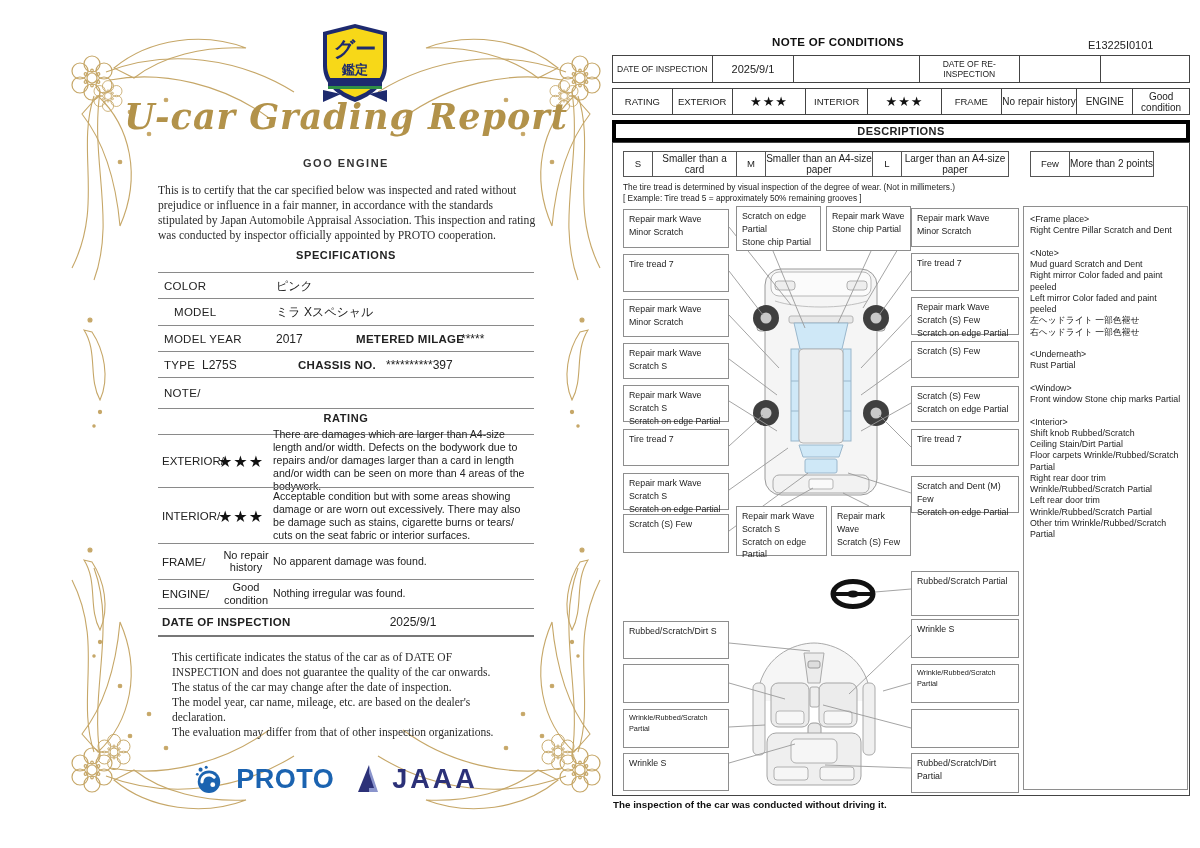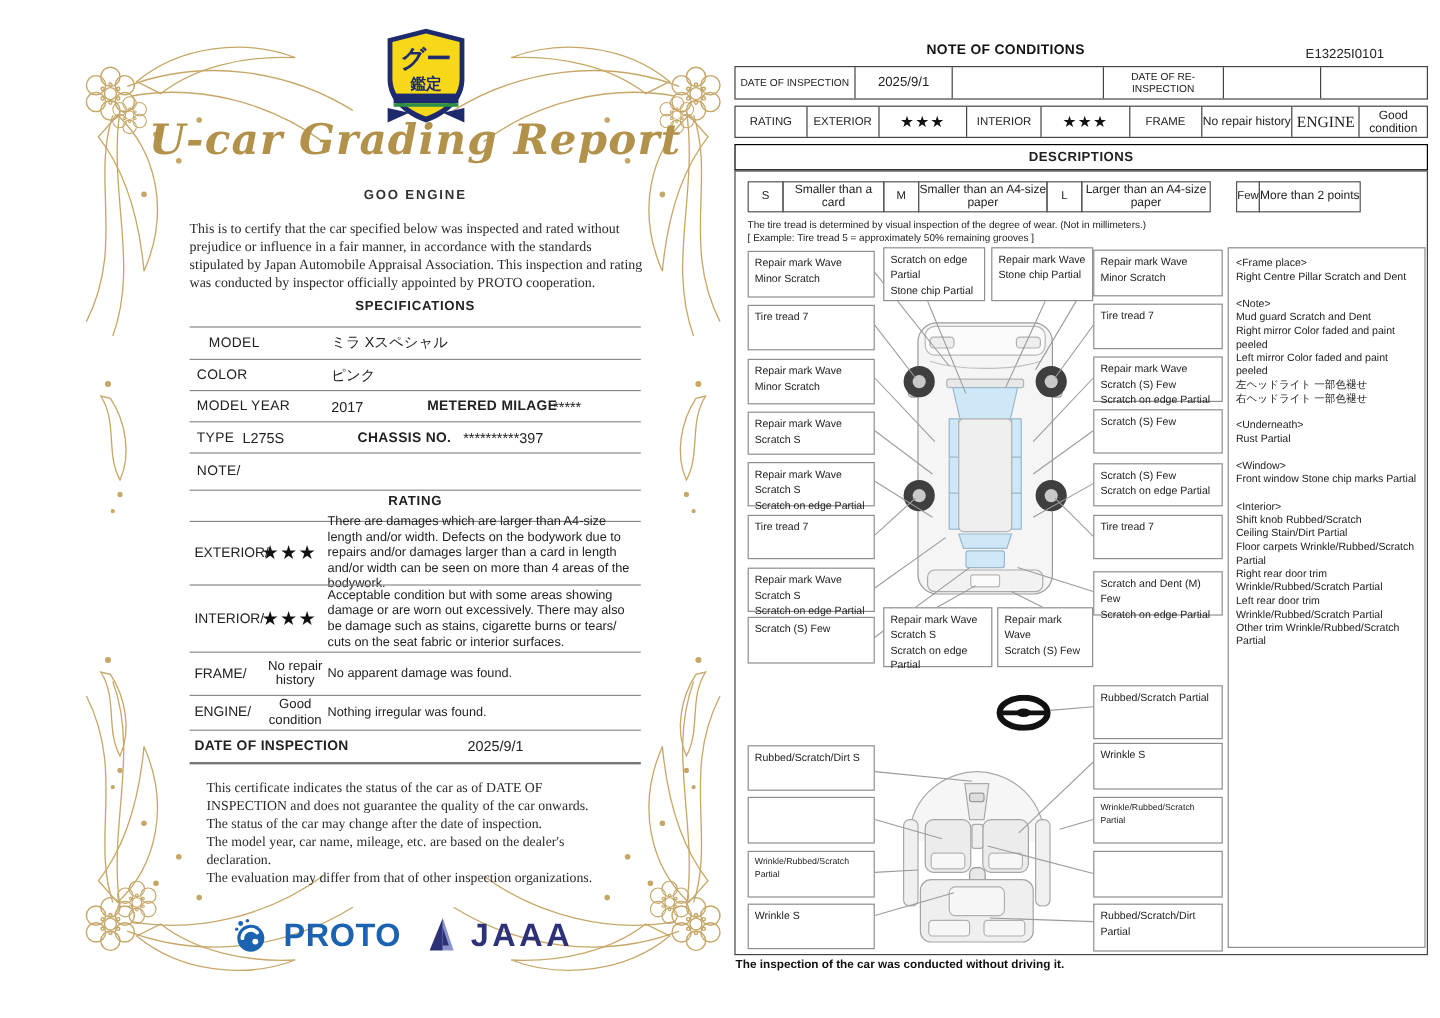--- a/index.html
+++ b/index.html
@@ -31,21 +31,21 @@
   
   .rp-title{position:absolute;left:612px;top:36px;width:452px;text-align:center;font-size:11.5px;font-weight:bold;color:#111;letter-spacing:.3px;}
   .rp-code{position:absolute;left:1088px;top:39px;font-size:11px;color:#222;}
   .flex-table{position:absolute;display:flex;border:1px solid #444;box-sizing:border-box;background:#fff;}
   .fcell{border-right:1px solid #444;box-sizing:border-box;display:flex;align-items:center;justify-content:center;text-align:center;height:100%;}
   .fcell:last-child{border-right:none;}
   .fc-sm{font-size:8.5px;line-height:1.2;}
   .fc-md{font-size:10px;line-height:1.1;}
   .fc-val{font-size:11px;}
   .fc-stars{font-size:13px;letter-spacing:1px;color:#111;}
-  .desc-bar{position:absolute;left:612px;top:120px;width:578px;height:22px;border:1px solid #000000;box-sizing:border-box;display:flex;align-items:center;justify-content:center;font-size:11px;font-weight:bold;letter-spacing:.4px;}
+  .desc-bar{position:absolute;left:612px;top:120px;width:578px;height:22px;border:4px solid #000000;box-sizing:border-box;display:flex;align-items:center;justify-content:center;font-size:11px;font-weight:bold;letter-spacing:.4px;}
   .main-box{position:absolute;left:612px;top:142px;width:578px;height:654px;border:1px solid #444;box-sizing:border-box;}
   .mb{position:relative;width:100%;height:100%;}
   .legend{position:absolute;display:flex;height:26px;}
   .lcell{border:1px solid #555;margin-left:-1px;display:flex;align-items:center;justify-content:center;text-align:center;font-size:10px;line-height:1.15;box-sizing:border-box;height:26px;}
   .lkey{font-size:9.5px;}
   .tnote{position:absolute;left:10px;font-size:8.3px;color:#222;white-space:nowrap;}
   .abox{position:absolute;border:1px solid #8e8e8e;background:#fff;padding:3px 5px;font-size:8.8px;line-height:1.45;white-space:pre-line;box-sizing:border-box;z-index:3;color:#222;}
   .abox.sm{font-size:7.3px;line-height:1.5;}
   .notes-col{position:absolute;left:410px;top:63px;width:165px;height:584px;border:1px solid #8e8e8e;box-sizing:border-box;padding:7px 6px;font-size:8.8px;line-height:1.28;white-space:pre-line;z-index:3;background:#fff;color:#222;}
   .leads{position:absolute;left:0;top:0;z-index:2;pointer-events:none;}
@@ -124,27 +124,27 @@
       <polygon points="68,68 50,72 68,80" fill="#1d2a6e"></polygon>
     </svg>
 
     <div class="lp-title">U-car Grading Report</div>
     <div class="lp-sub">GOO ENGINE</div>
     <div class="lp-intro">This is to certify that the car specified below was inspected and rated without prejudice or influence in a fair manner, in accordance with the standards stipulated by Japan Automobile Appraisal Association. This inspection and rating was conducted by inspector officially appointed by PROTO cooperation.</div>
 
     <div class="sec-head" style="top:249px;">SPECIFICATIONS</div>
 
     <div class="spec-table">
+      <div class="spec-row" style="height:25px;">
+        <span class="sl" style="left:6px;">COLOR</span>
+        <span class="sv" style="left:118px;">ピンク</span>
+      </div>
       <div class="spec-row" style="height:26px;">
         <span class="sl" style="left:16px;">MODEL</span>
         <span class="sv" style="left:118px;">ミラ Xスペシャル</span>
-      </div>
-      <div class="spec-row" style="height:25px;">
-        <span class="sl" style="left:6px;">COLOR</span>
-        <span class="sv" style="left:118px;">ピンク</span>
       </div>
       <div class="spec-row" style="height:25px;">
         <span class="sl" style="left:6px;">MODEL YEAR</span>
         <span class="sv" style="left:118px;">2017</span>
         <span class="sl" style="left:198px;font-weight:bold;">METERED MILAGE</span>
         <span class="sv" style="left:303px;">*****</span>
       </div>
       <div class="spec-row" style="height:25px;">
         <span class="sl" style="left:6px;">TYPE</span>
         <span class="sv" style="left:44px;">L275S</span>
@@ -222,39 +222,39 @@
   </div>
 
   <div class="flex-table" style="left:612px;top:88px;width:578px;height:27px;">
     <div class="fcell fc-sm" style="width:60px;font-size:9.5px;">RATING</div>
     <div class="fcell fc-sm" style="width:60px;font-size:9.5px;">EXTERIOR</div>
     <div class="fcell fc-stars" style="width:74px;">★★★</div>
     <div class="fcell fc-sm" style="width:62px;font-size:9.5px;">INTERIOR</div>
     <div class="fcell fc-stars" style="width:74px;">★★★</div>
     <div class="fcell fc-sm" style="width:60px;font-size:9.5px;">FRAME</div>
     <div class="fcell fc-md" style="width:76px;">No repair history</div>
-    <div class="fcell fc-sm" style="width:56px;font-size:13px;font-family:Liberation Serif, serif;">ENGINE</div>
+    <div class="fcell fc-sm" style="width:56px;font-size:10px;">ENGINE</div>
     <div class="fcell fc-md" style="width:56px;">Good condition</div>
   </div>
 
   <div class="desc-bar">DESCRIPTIONS</div>
 
   <div class="main-box">
     <div class="mb">
 
       <div class="legend" style="left:11px;top:8px;">
         <div class="lcell lkey" style="width:30px;">S</div>
         <div class="lcell" style="width:85px;">Smaller than a card</div>
         <div class="lcell lkey" style="width:30px;">M</div>
         <div class="lcell" style="width:108px;text-align:center;">Smaller than an A4-size paper</div>
         <div class="lcell lkey" style="width:30px;">L</div>
         <div class="lcell" style="width:108px;">Larger than an A4-size paper</div>
       </div>
       <div class="legend" style="left:418px;top:8px;">
-        <div class="lcell lkey" style="width:20px;">Few</div>
+        <div class="lcell lkey" style="width:40px;">Few</div>
         <div class="lcell" style="width:85px;">More than 2 points</div>
       </div>
 
       <div class="tnote" style="top:39px;">The tire tread is determined by visual inspection of the degree of wear. (Not in millimeters.)</div>
       <div class="tnote" style="top:50px;">[ Example: Tire tread 5 = approximately 50% remaining grooves ]</div>
 
       <svg class="leads" width="578" height="654" viewBox="0 0 578 654">
         <g stroke="#9a9a9a" stroke-width="0.9">
           <line x1="116" y1="84" x2="178" y2="162"></line>
           <line x1="116" y1="128" x2="150" y2="172"></line>

